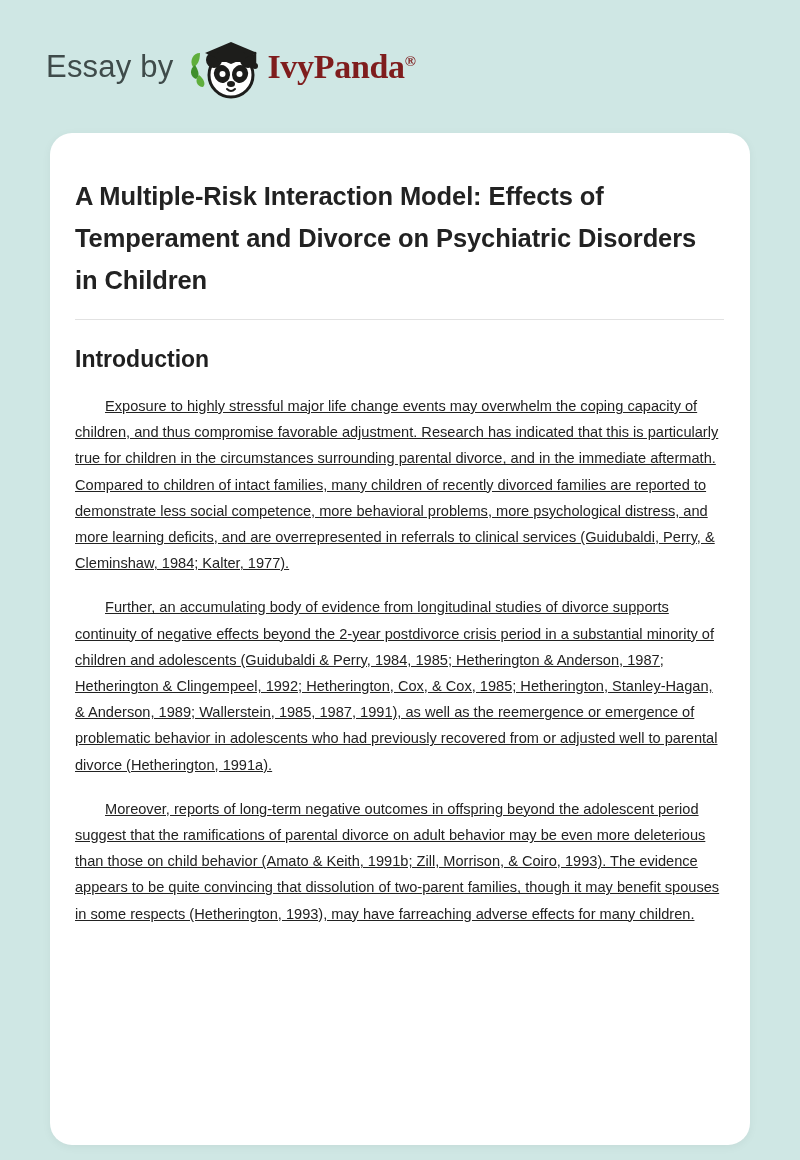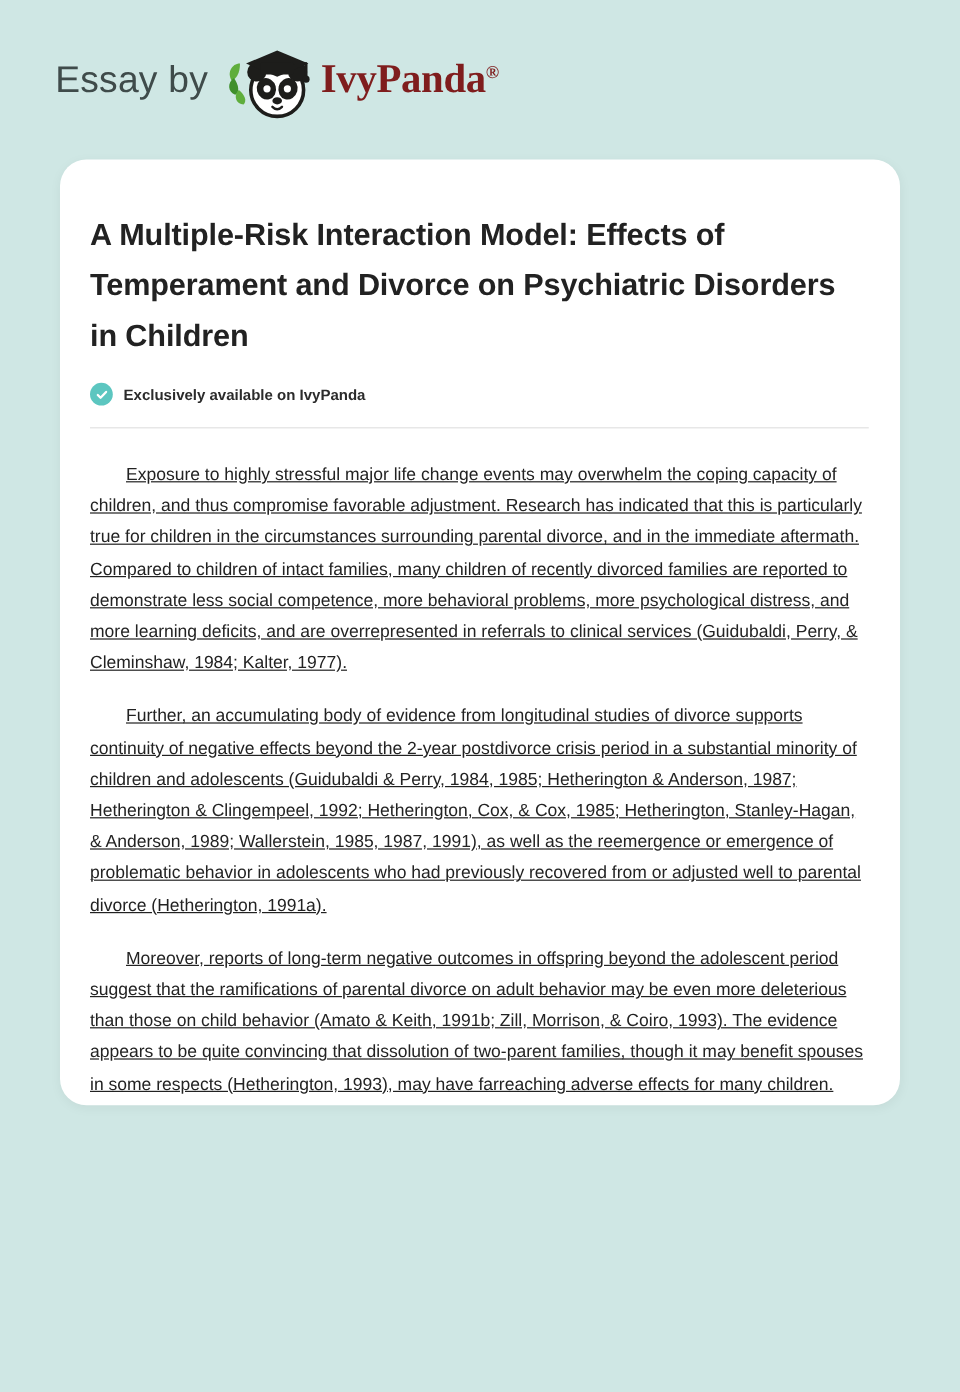--- a/index.html
+++ b/index.html
@@ -59,21 +59,21 @@
     vertical-align: super;
     font-weight: bold;
   }
 
   
   .doc-card {
     position: absolute;
     left: 50px;
     top: 133px;
     width: 700px;
-    height: 788px;
+    height: 1012px;
     background: #ffffff;
     border-radius: 22px;
     box-shadow: 0 2px 10px rgba(0,0,0,0.05);
     box-sizing: border-box;
     padding: 42px 26px 0 25px;
     overflow: hidden;
   }
   .doc-title {
     font-size: 25.5px;
     line-height: 42px;
@@ -161,30 +161,23 @@
       </span>
       <span class="brand-wordmark">
         <span>IvyPanda</span><span class="brand-reg">®</span>
       </span>
     </div>
   </div>
 
   <div class="doc-card">
     <h1 class="doc-title">A Multiple-Risk Interaction Model: Effects of Temperament and Divorce on Psychiatric Disorders in Children</h1>
 
-    <div class="exclusive-row">
-      <span class="check-badge">
-        <svg width="12" height="12" viewBox="0 0 12 12" xmlns="http://www.w3.org/2000/svg">
-          <path d="M2.5 6.2 L4.8 8.5 L9.4 3.6" stroke="#ffffff" stroke-width="1.9" fill="none" stroke-linecap="round" stroke-linejoin="round"></path>
-        </svg>
-      </span>
-      <span class="exclusive-text">Exclusively available on IvyPanda</span>
-    </div>
 
     <hr class="divider">
 
+    <h2 class="section-heading">Introduction</h2>
 
     <p class="para">Exposure to highly stressful major life change events may overwhelm the coping capacity of children, and thus compromise favorable adjustment. Research has indicated that this is particularly true for children in the circumstances surrounding parental divorce, and in the immediate aftermath. Compared to children of intact families, many children of recently divorced families are reported to demonstrate less social competence, more behavioral problems, more psychological distress, and more learning deficits, and are overrepresented in referrals to clinical services (Guidubaldi, Perry, &amp; Cleminshaw, 1984; Kalter, 1977).</p>
     <p class="para">Further, an accumulating body of evidence from longitudinal studies of divorce supports continuity of negative effects beyond the 2-year postdivorce crisis period in a substantial minority of children and adolescents (Guidubaldi &amp; Perry, 1984, 1985; Hetherington &amp; Anderson, 1987; Hetherington &amp; Clingempeel, 1992; Hetherington, Cox, &amp; Cox, 1985; Hetherington, Stanley-Hagan, &amp; Anderson, 1989; Wallerstein, 1985, 1987, 1991), as well as the reemergence or emergence of problematic behavior in adolescents who had previously recovered from or adjusted well to parental divorce (Hetherington, 1991a).</p>
     <p class="para">Moreover, reports of long-term negative outcomes in offspring beyond the adolescent period suggest that the ramifications of parental divorce on adult behavior may be even more deleterious than those on child behavior (Amato &amp; Keith, 1991b; Zill, Morrison, &amp; Coiro, 1993). The evidence appears to be quite convincing that dissolution of two-parent families, though it may benefit spouses in some respects (Hetherington, 1993), may have farreaching adverse effects for many children.</p>
   </div>
 
 </div>
 
 </body></html>

